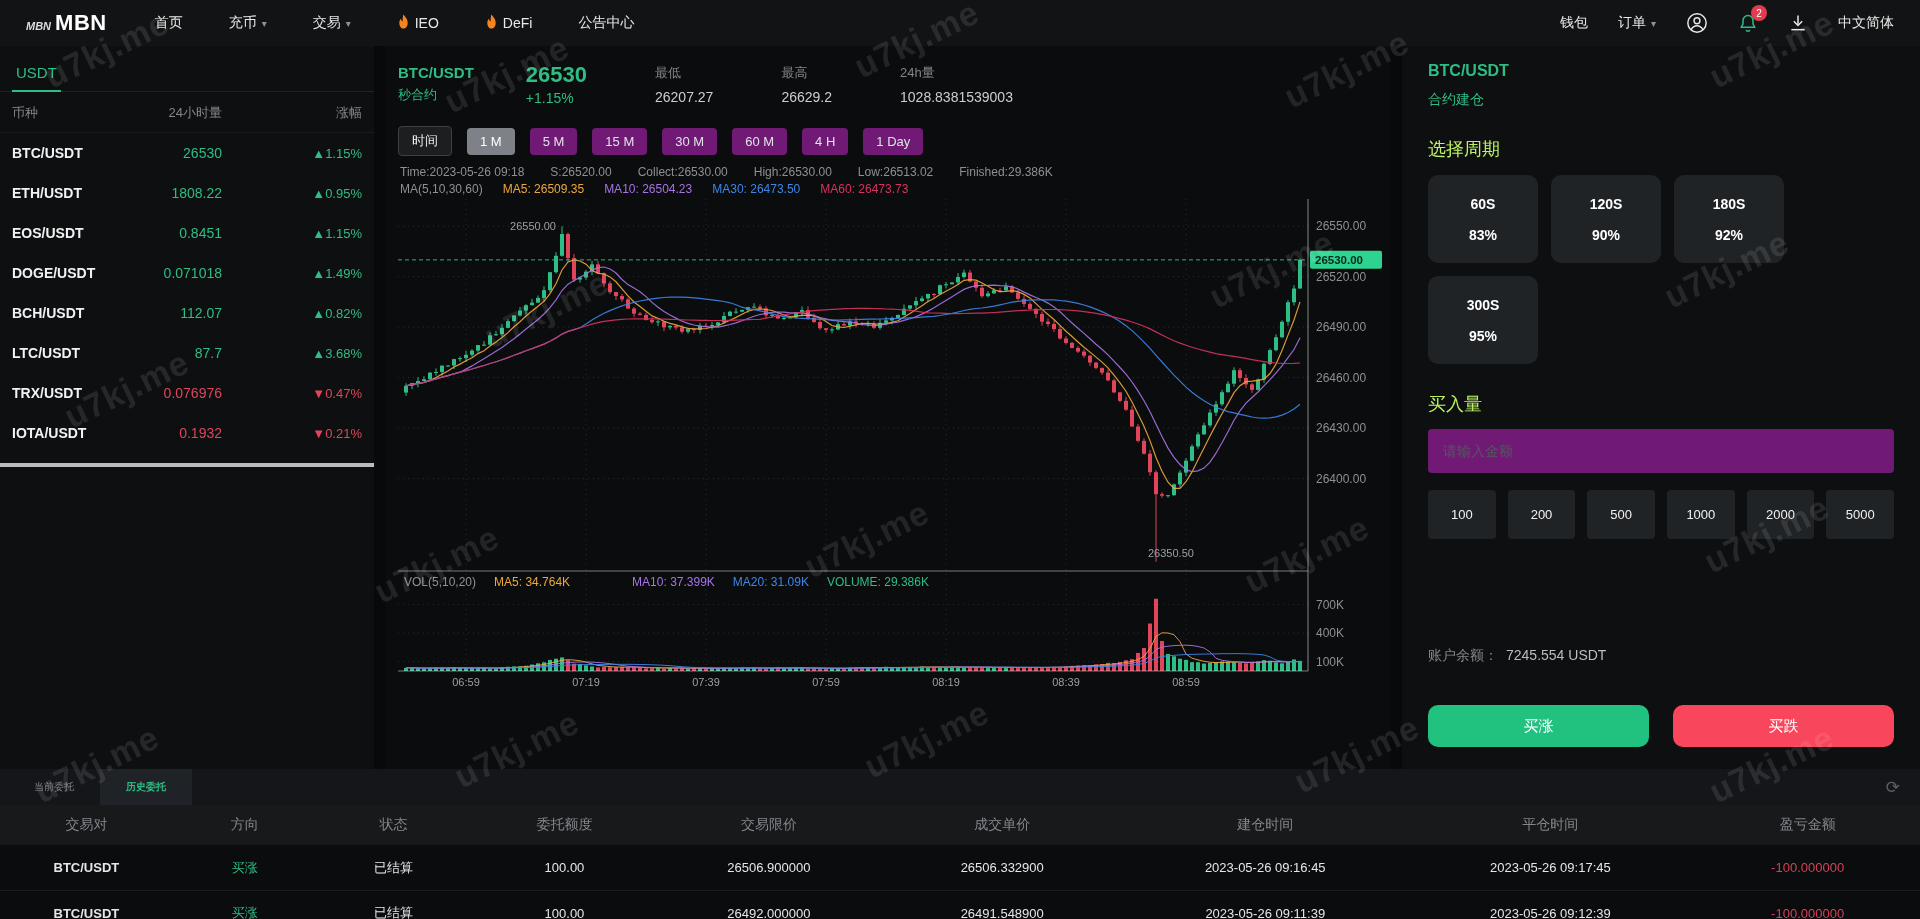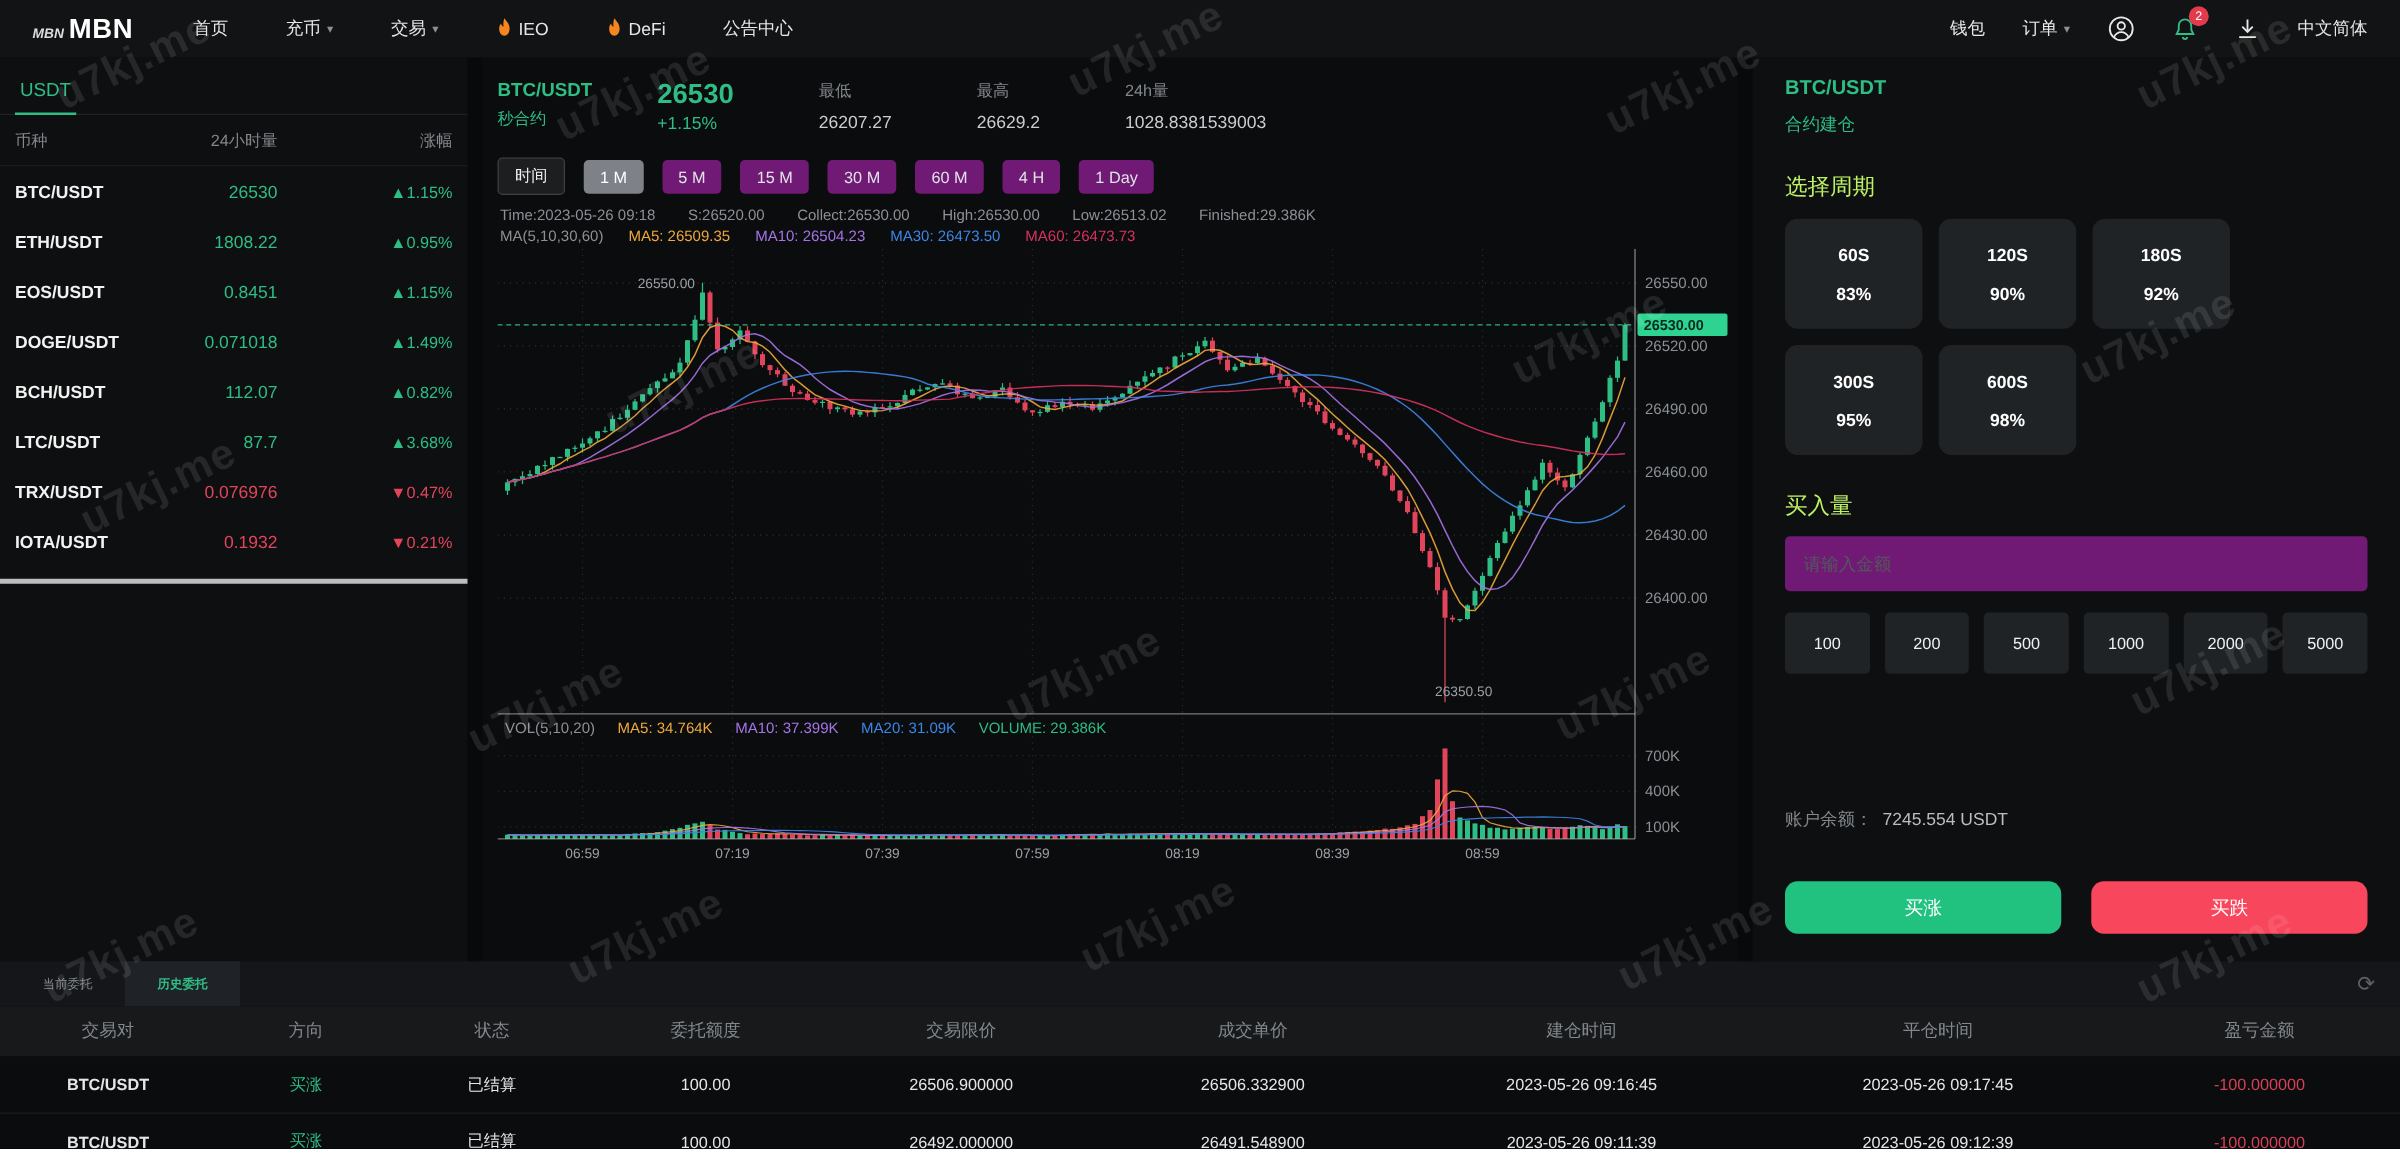--- a/index.html
+++ b/index.html
@@ -817,21 +817,21 @@
           <line x1="910" y1="0" x2="910" y2="472" stroke="rgba(255,255,255,0.5)"></line>
           <line x1="0" y1="60.86363636363636" x2="910" y2="60.86363636363636" stroke="#2ebd85" stroke-dasharray="4 3" opacity="0.95"></line>
           <rect x="912" y="51.86363636363636" width="72" height="18" rx="2" fill="#2fd391"></rect>
           <text x="917" y="64.86363636363636" fill="#06271d" font-size="11.5" font-weight="bold">26530.00</text>
           <text x="158" y="31.227272727272727" fill="#9aa0a6" font-size="11" text-anchor="end">26550.00</text>
           <text x="750" y="357.75" fill="#9aa0a6" font-size="11">26350.50</text>
         </svg>
       <div class="vol-line" id="vol-line">
           <span>VOL(5,10,20)</span>
           <span style="color: rgb(240, 168, 60);">MA5: 34.764K</span>
-          <span style="color: rgb(166, 116, 232);">MA10: 37.399K</span>
+          <span style="color: rgb(166, 116, 232); margin-left: 44px;">MA10: 37.399K</span>
           <span style="color: rgb(61, 134, 232);">MA20: 31.09K</span>
           <span style="color: rgb(46, 189, 133);">VOLUME: 29.386K</span>
         </div>
     </div>
   </main>
 
   <aside class="trade-panel">
     <div class="tp-pair">BTC/USDT</div>
     <div class="tp-title">合约建仓</div>
     <div class="tp-label">选择周期</div>
@@ -844,24 +844,20 @@
           <div class="pl">120S</div>
           <div class="pp">90%</div>
         </div>
         <div class="period">
           <div class="pl">180S</div>
           <div class="pp">92%</div>
         </div>
         <div class="period">
           <div class="pl">300S</div>
           <div class="pp">95%</div>
-        </div>
-        <div class="period">
-          <div class="pl">600S</div>
-          <div class="pp">98%</div>
         </div>
       </div>
     <div class="tp-label">买入量</div>
     <input class="amount-input" placeholder="请输入金额" style="">
     <div class="quick" id="quick">
         <div class="q-btn">100</div>
         <div class="q-btn">200</div>
         <div class="q-btn">500</div>
         <div class="q-btn">1000</div>
         <div class="q-btn">2000</div>

